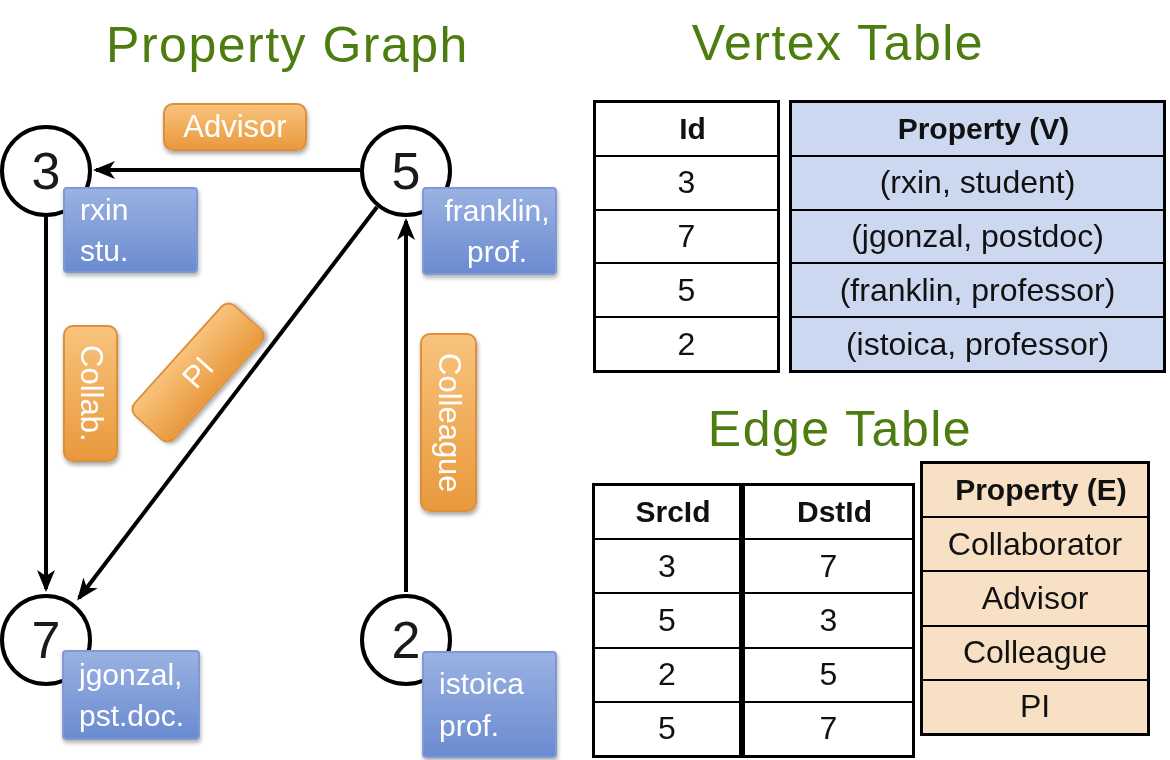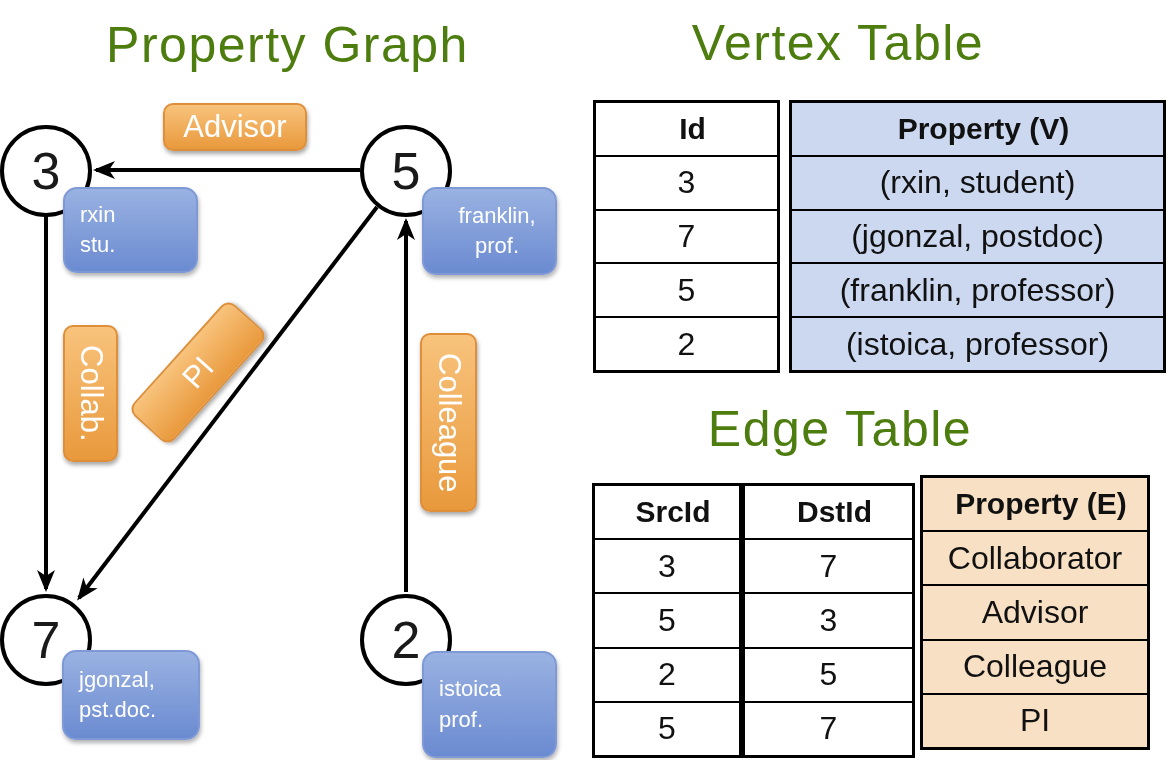--- a/index.html
+++ b/index.html
@@ -12,24 +12,24 @@
         background:#fff;box-sizing:border-box;display:flex;align-items:center;justify-content:center;
         font-size:52px;font-weight:400;color:#1a1a1a;}
   
   .elabel{position:absolute;background:linear-gradient(#f8c37c,#e9993c);
           border:2px solid #dd8f39;border-radius:10px;box-sizing:border-box;
           box-shadow:1px 3px 4px rgba(0,0,0,0.35);color:#fff;
           display:flex;align-items:center;justify-content:center;font-size:31px;}
   .elabel.vert{writing-mode:vertical-rl;}
   
   .vlabel{position:absolute;background:linear-gradient(#9ab2e2,#6b8bd1);
-          border:2px solid #7e99d6;border-radius:14px;box-sizing:border-box;
+          border:2px solid #7e99d6;border-radius:4px;box-sizing:border-box;
           box-shadow:1px 3px 4px rgba(0,0,0,0.30);color:#fff;
           display:flex;flex-direction:column;justify-content:center;
-          padding-left:15px;font-size:22px;line-height:1.38;}
+          padding-left:15px;font-size:30px;line-height:1.38;}
   
   .tcol{position:absolute;border:3px solid #000;box-sizing:border-box;
         display:flex;flex-direction:column;background:#fff;}
   .tcol .cell{flex:1;display:flex;align-items:center;justify-content:center;
               border-top:2.5px solid #000;font-size:32px;color:#111;white-space:nowrap;}
   .tcol .cell:first-child{border-top:none;font-weight:bold;font-size:30px;margin-left:12px;}
   .fill-blue{background:#ccd8f0;text-align:right;}
   .fill-tan{background:#f7e0c4;}
   svg.edges{position:absolute;left:0;top:0;}
 </style>
@@ -121,21 +121,21 @@
     <div class="cell">2</div>
     <div class="cell">5</div>
   </div>
   <div class="tcol" style="left:742px;top:483px;width:173px;height:275px;">
     <div class="cell">DstId</div>
     <div class="cell">7</div>
     <div class="cell">3</div>
     <div class="cell">5</div>
     <div class="cell">7</div>
   </div>
-  <div class="tcol fill-tan" style="left:920px;top:475px;width:230px;height:275px;">
+  <div class="tcol fill-tan" style="left:920px;top:461px;width:230px;height:275px;">
     <div class="cell">Property (E)</div>
     <div class="cell">Collaborator</div>
     <div class="cell">Advisor</div>
     <div class="cell">Colleague</div>
     <div class="cell">PI</div>
   </div>
 
 </div>
 
 </body></html>

